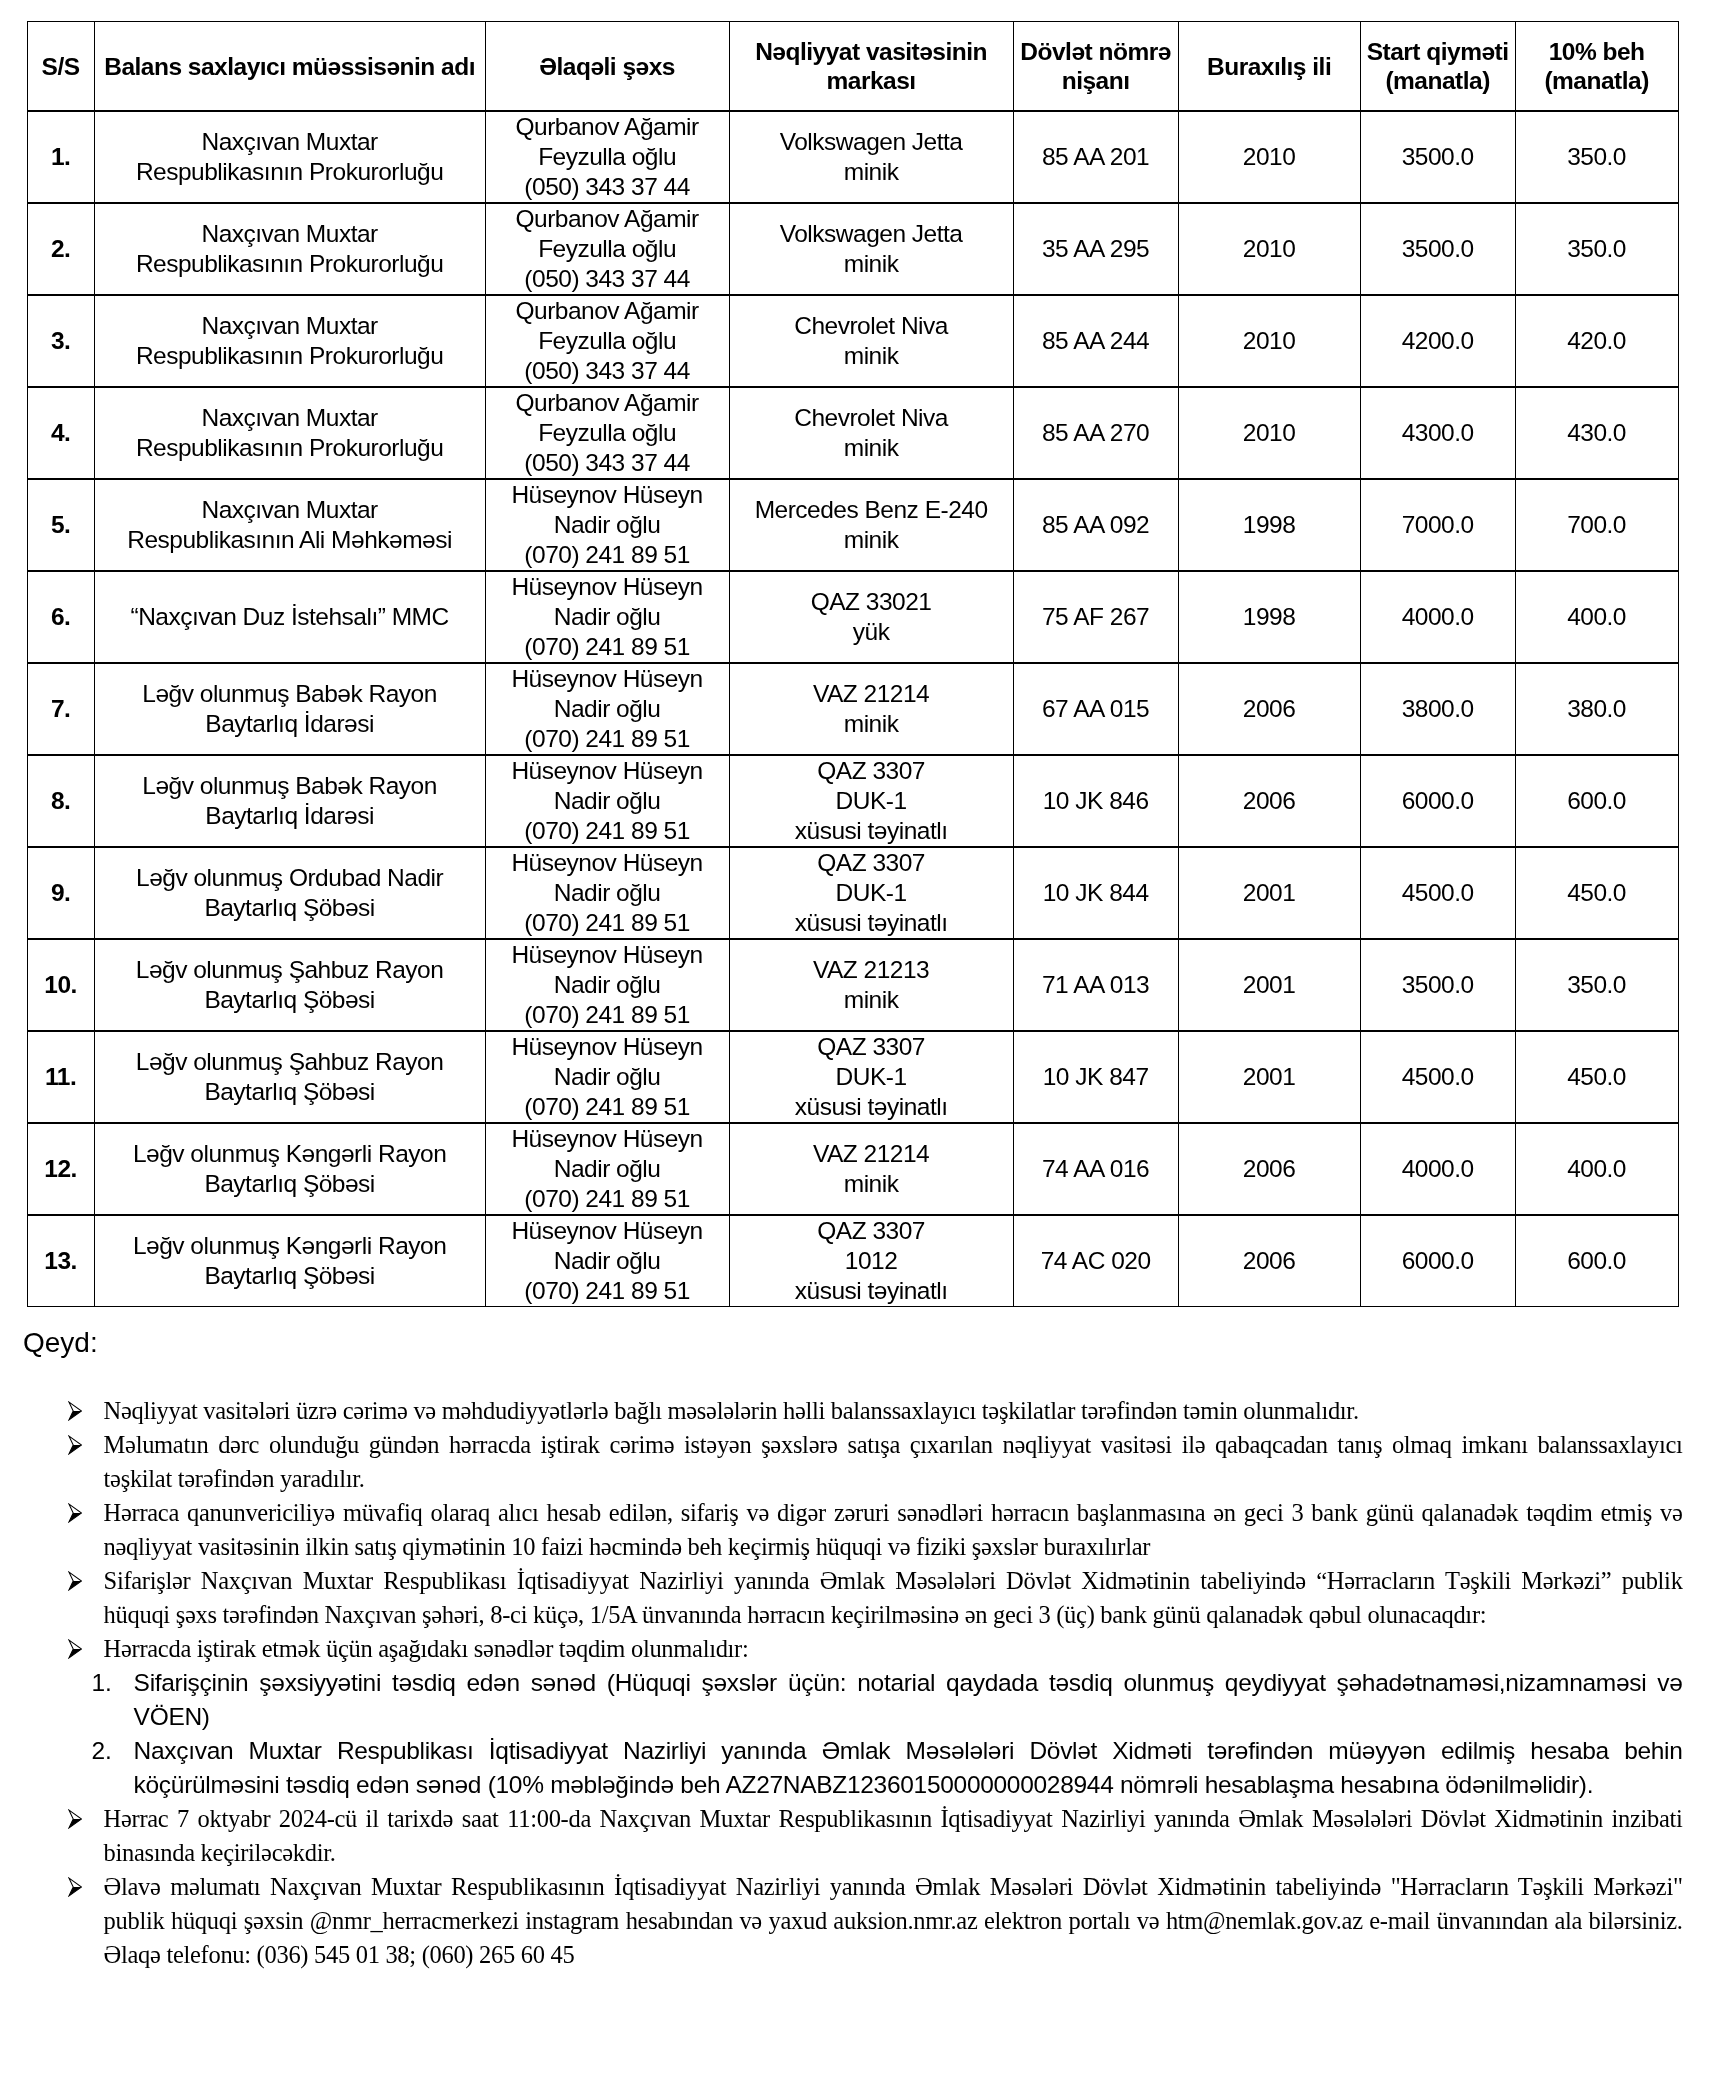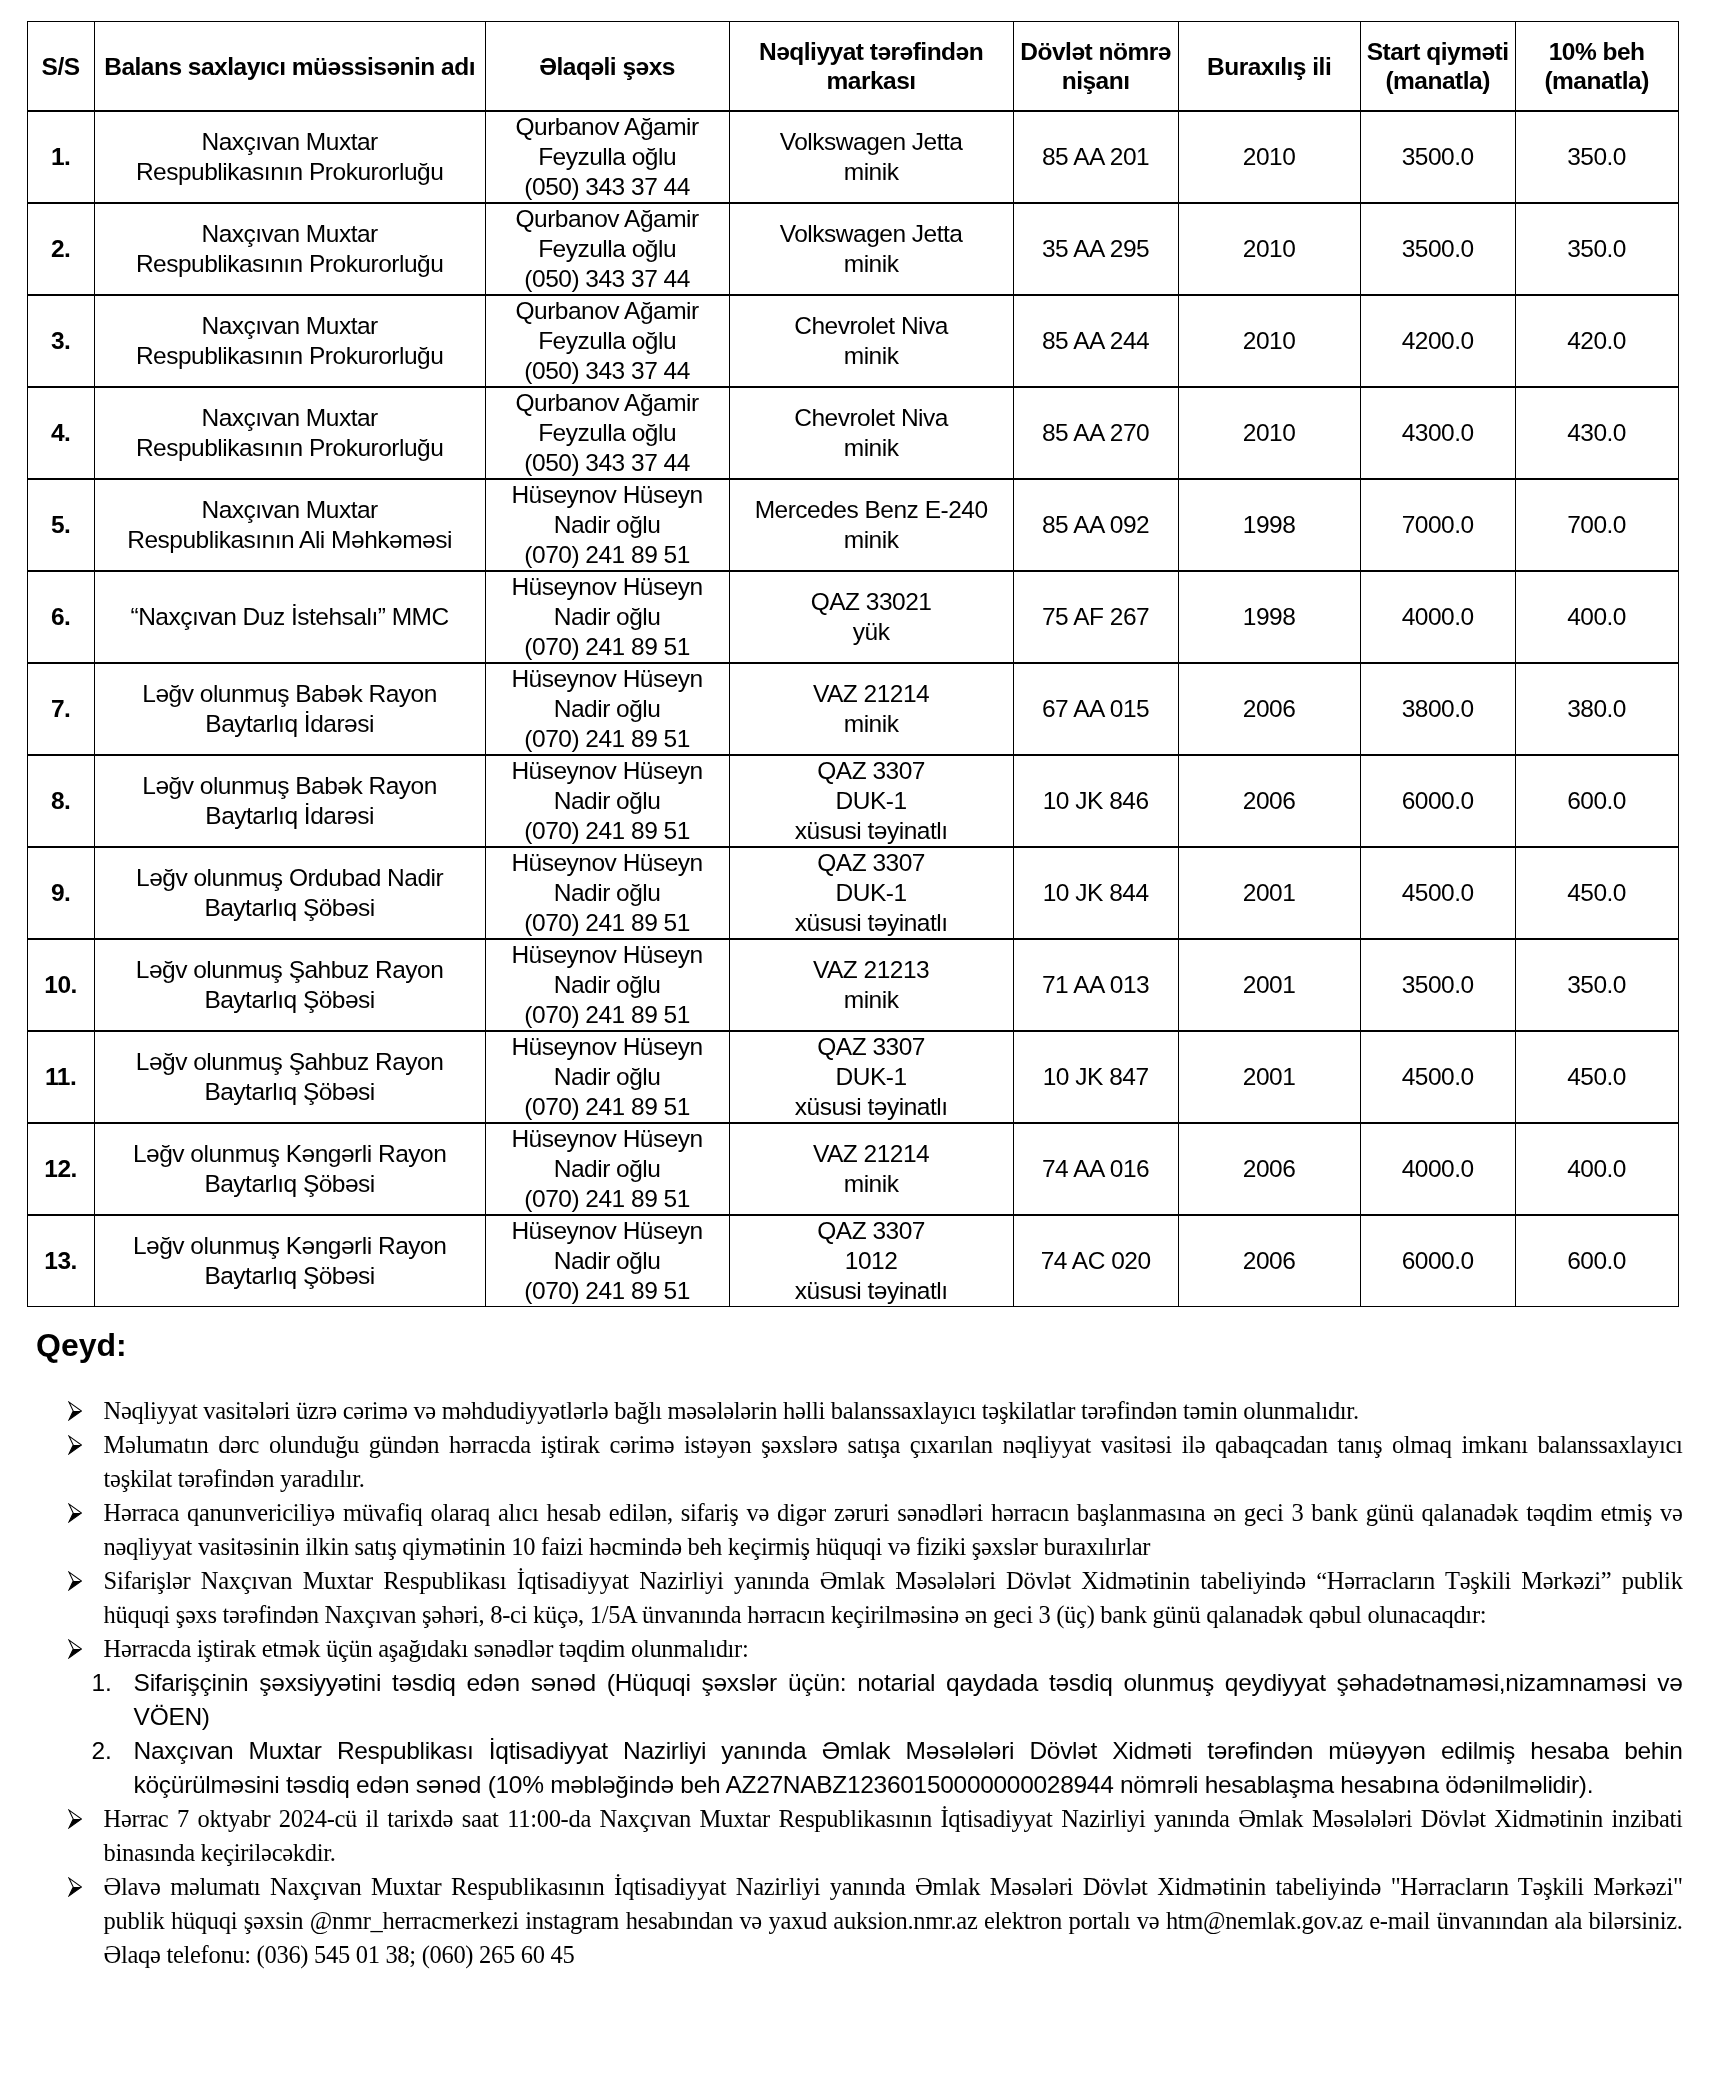--- a/index.html
+++ b/index.html
@@ -30,22 +30,22 @@
   .col-ss { width: 67px; }
   .col-org { width: 391px; }
   .col-contact { width: 244px; }
   .col-veh { width: 284px; }
   .col-plate { width: 165px; }
   .col-year { width: 182px; }
   .col-start { width: 155px; }
   .col-beh { width: 163px; }
 
   .notes-title {
-    position: absolute; left: 36px; top: 1327px;
-    font-weight: bold; font-size: 32px;
+    position: absolute; left: 23px; top: 1327px;
+    font-weight: normal; font-size: 28px;
   }
   .notes {
     position: absolute; left: 26.6px; top: 1394px; width: 1656px;
     font-size: 24.5px; line-height: 34px; letter-spacing: -0.3px;
   }
   .bullet {
     position: relative; padding-left: 77px; text-align: justify; font-family: Liberation Serif, serif;
   }
   .bullet .marker {
     position: absolute; left: 41px; top: 0; width: 21px; height: 34px;
@@ -71,21 +71,21 @@
     <col class="col-plate">
       <col class="col-year">
       <col class="col-start">
       <col class="col-beh">
   </colgroup>
   <thead>
     <tr>
       <th>S/S</th>
       <th>Balans saxlayıcı müəssisənin adı</th>
       <th>Əlaqəli şəxs</th>
-      <th>Nəqliyyat tərəfindən markası</th>
+      <th>Nəqliyyat vasitəsinin markası</th>
       <th>Dövlət nömrə nişanı</th>
       <th>Buraxılış ili</th>
       <th>Start qiyməti (manatla)</th>
       <th>10% beh (manatla)</th>
     </tr>
   </thead>
   <tbody id="tbody">
       <tr class="row">
         <td class="num">1.</td>
         <td class="org">

